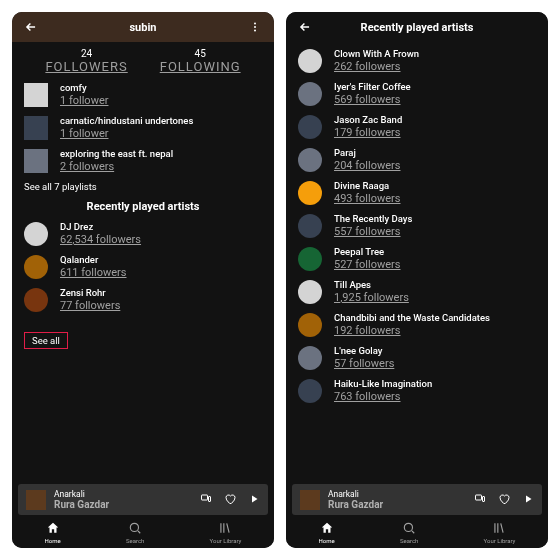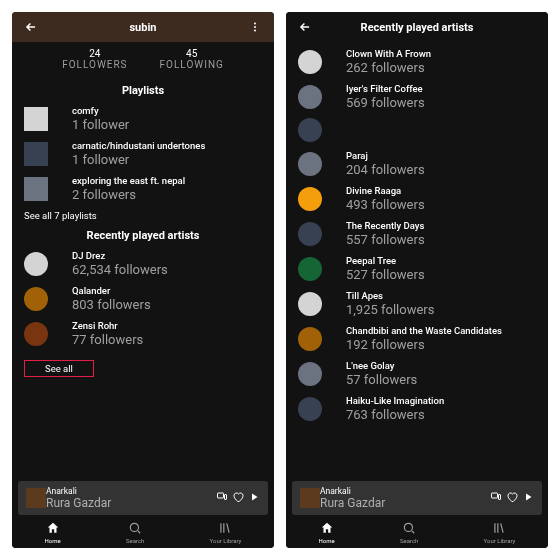--- a/index.html
+++ b/index.html
@@ -12,21 +12,21 @@
     overflow: hidden;
     display: flex;
     gap: 12px;
     padding: 12px;
     box-sizing: border-box;
   }
   .phone {
     flex: 1;
     background: #121212;
     color: #fff;
-    border-radius: 4px;
+    border-radius: 10px;
     position: relative;
     overflow: hidden;
     display: flex;
     flex-direction: column;
     font-size: 10px;
   }
   .header {
     display: flex;
     align-items: center;
     justify-content: space-between;
@@ -52,83 +52,84 @@
 
   .stats {
     display: flex;
     justify-content: center;
     gap: 32px;
     padding: 6px 0 8px;
     background: #121212;
   }
   .stat { text-align: center; }
   .stat .num { font-size: 10px; color: #fff; }
-  .stat .lbl { font-size: 10px; letter-spacing: 1px; color: #9e9e9e; }
+  .stat .lbl { font-size: 13px; letter-spacing: 1px; color: #9e9e9e; text-decoration: underline; }
 
   .body {
     flex: 1;
     overflow: hidden;
     padding: 0 12px;
   }
   .section-title {
     text-align: center;
     font-weight: 700;
     font-size: 11px;
     margin: 6px 0 8px;
   }
   .row {
     display: flex;
     align-items: center;
-    gap: 24px;
+    gap: 12px;
     margin-bottom: 8px;
   }
   .thumb {
     width: 24px;
     height: 24px;
     background: #555;
     flex-shrink: 0;
   }
   .thumb.round { border-radius: 50%; }
   .thumb.orange { background: #f59e0b; }
   .thumb.gray { background: #6b7280; }
   .thumb.light { background: #d4d4d4; }
   .thumb.dark { background: #374151; }
   .thumb.brown { background: #78350f; }
   .thumb.green { background: #166534; }
   .thumb.tan { background: #a16207; }
   .row .txt { display: flex; flex-direction: column; }
   .row .name { font-size: 9.5px; font-weight: 500; }
-  .row .sub { font-size: 13px; color: #a0a0a0; margin-top: 1px; }
+  .row .sub { font-size: 11px; color: #a0a0a0; margin-top: 1px; text-decoration: underline; }
   .see-link {
     font-size: 9.5px;
     color: #fff;
     margin: 6px 0 8px;
   }
   .see-highlight {
     display: inline-block;
     border: 1.5px solid #e11d48;
-    padding: 2px 20px;
+    padding: 2px 7px;
     font-size: 9.5px;
-    margin: 5px 0 0;
+    margin: 12px 0 0;
   }
 
   .player {
     margin: 6px 6px 0;
     background: #333333;
     border-radius: 3px;
     display: flex;
     align-items: center;
     padding: 5px 8px;
+    gap: 8px;
   }
   .player .art {
     width: 20px; height: 20px; background: #5c3a1e;
   }
   .player .meta { flex: 1; display: flex; flex-direction: column; }
   .player .title { font-size: 8.5px; color: #fff; }
-  .player .artist { font-size: 12px; color: #b0b0b0; }
+  .player .artist { font-size: 10px; color: #b0b0b0; font-weight: bold; }
   .player .picon { color: #fff; margin-left: 4px; }
 
   .nav {
     display: flex;
     justify-content: space-around;
     padding: 6px 0 4px;
     background: #121212;
   }
   .nav-item {
     display: flex;
@@ -165,21 +166,20 @@
       <div class="num">24</div>
       <div class="lbl">FOLLOWERS</div>
     </div>
     <div class="stat">
       <div class="num">45</div>
       <div class="lbl">FOLLOWING</div>
     </div>
   </div>
 
   <div class="body">
-    <div class="section-title">Playlists</div>
 
     <div class="row">
       <div class="thumb light"></div>
       <div class="txt">
         <span class="name">comfy</span>
         <span class="sub">1 follower</span>
       </div>
     </div>
     <div class="row">
       <div class="thumb dark"></div>
@@ -204,21 +204,21 @@
       <div class="thumb round light"></div>
       <div class="txt">
         <span class="name">DJ Drez</span>
         <span class="sub">62,534 followers</span>
       </div>
     </div>
     <div class="row">
       <div class="thumb round tan"></div>
       <div class="txt">
         <span class="name">Qalander</span>
-        <span class="sub">803 followers</span>
+        <span class="sub">611 followers</span>
       </div>
     </div>
     <div class="row">
       <div class="thumb round brown"></div>
       <div class="txt">
         <span class="name">Zensi Rohr</span>
         <span class="sub">77 followers</span>
       </div>
     </div>
 
@@ -287,20 +287,24 @@
       </div>
     <div class="row">
         <div class="thumb round gray"></div>
         <div class="txt">
           <span class="name">Iyer's Filter Coffee</span>
           <span class="sub">569 followers</span>
         </div>
       </div>
     <div class="row">
         <div class="thumb round dark"></div>
+        <div class="txt">
+          <span class="name">Jason Zac Band</span>
+          <span class="sub">179 followers</span>
+        </div>
       </div>
     <div class="row">
         <div class="thumb round gray"></div>
         <div class="txt">
           <span class="name">Paraj</span>
           <span class="sub">204 followers</span>
         </div>
       </div>
     <div class="row">
         <div class="thumb round orange"></div>

